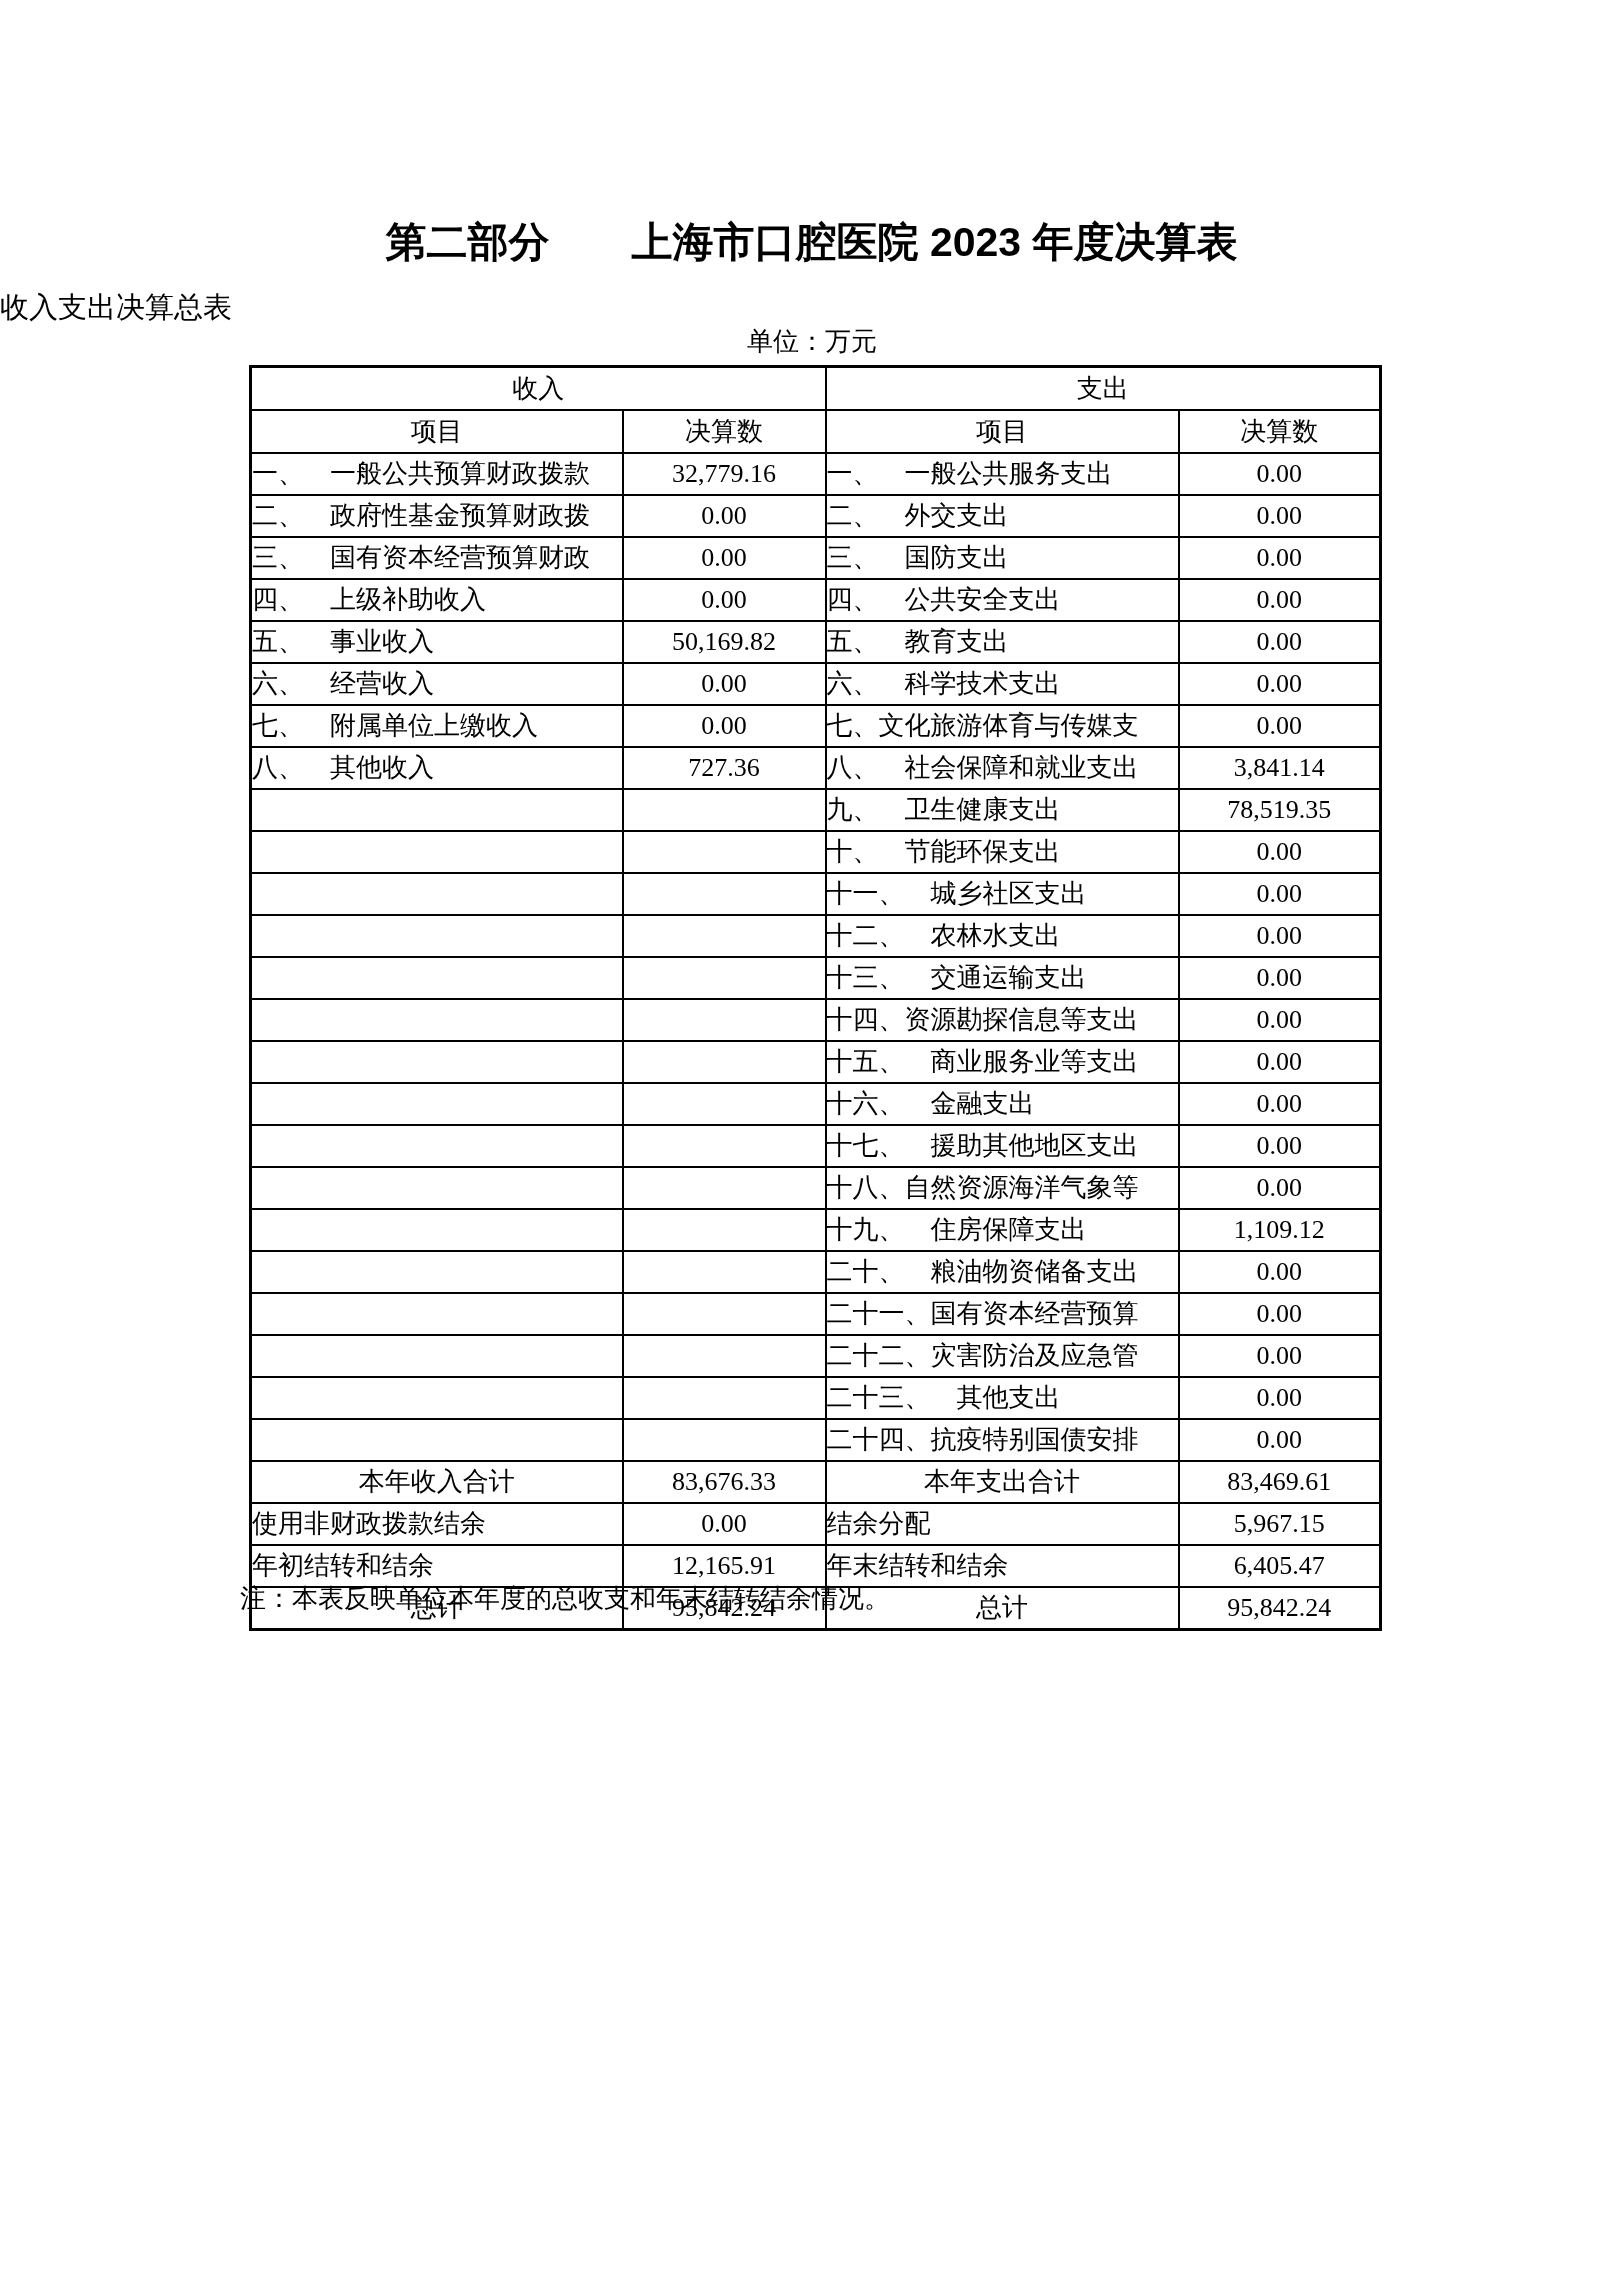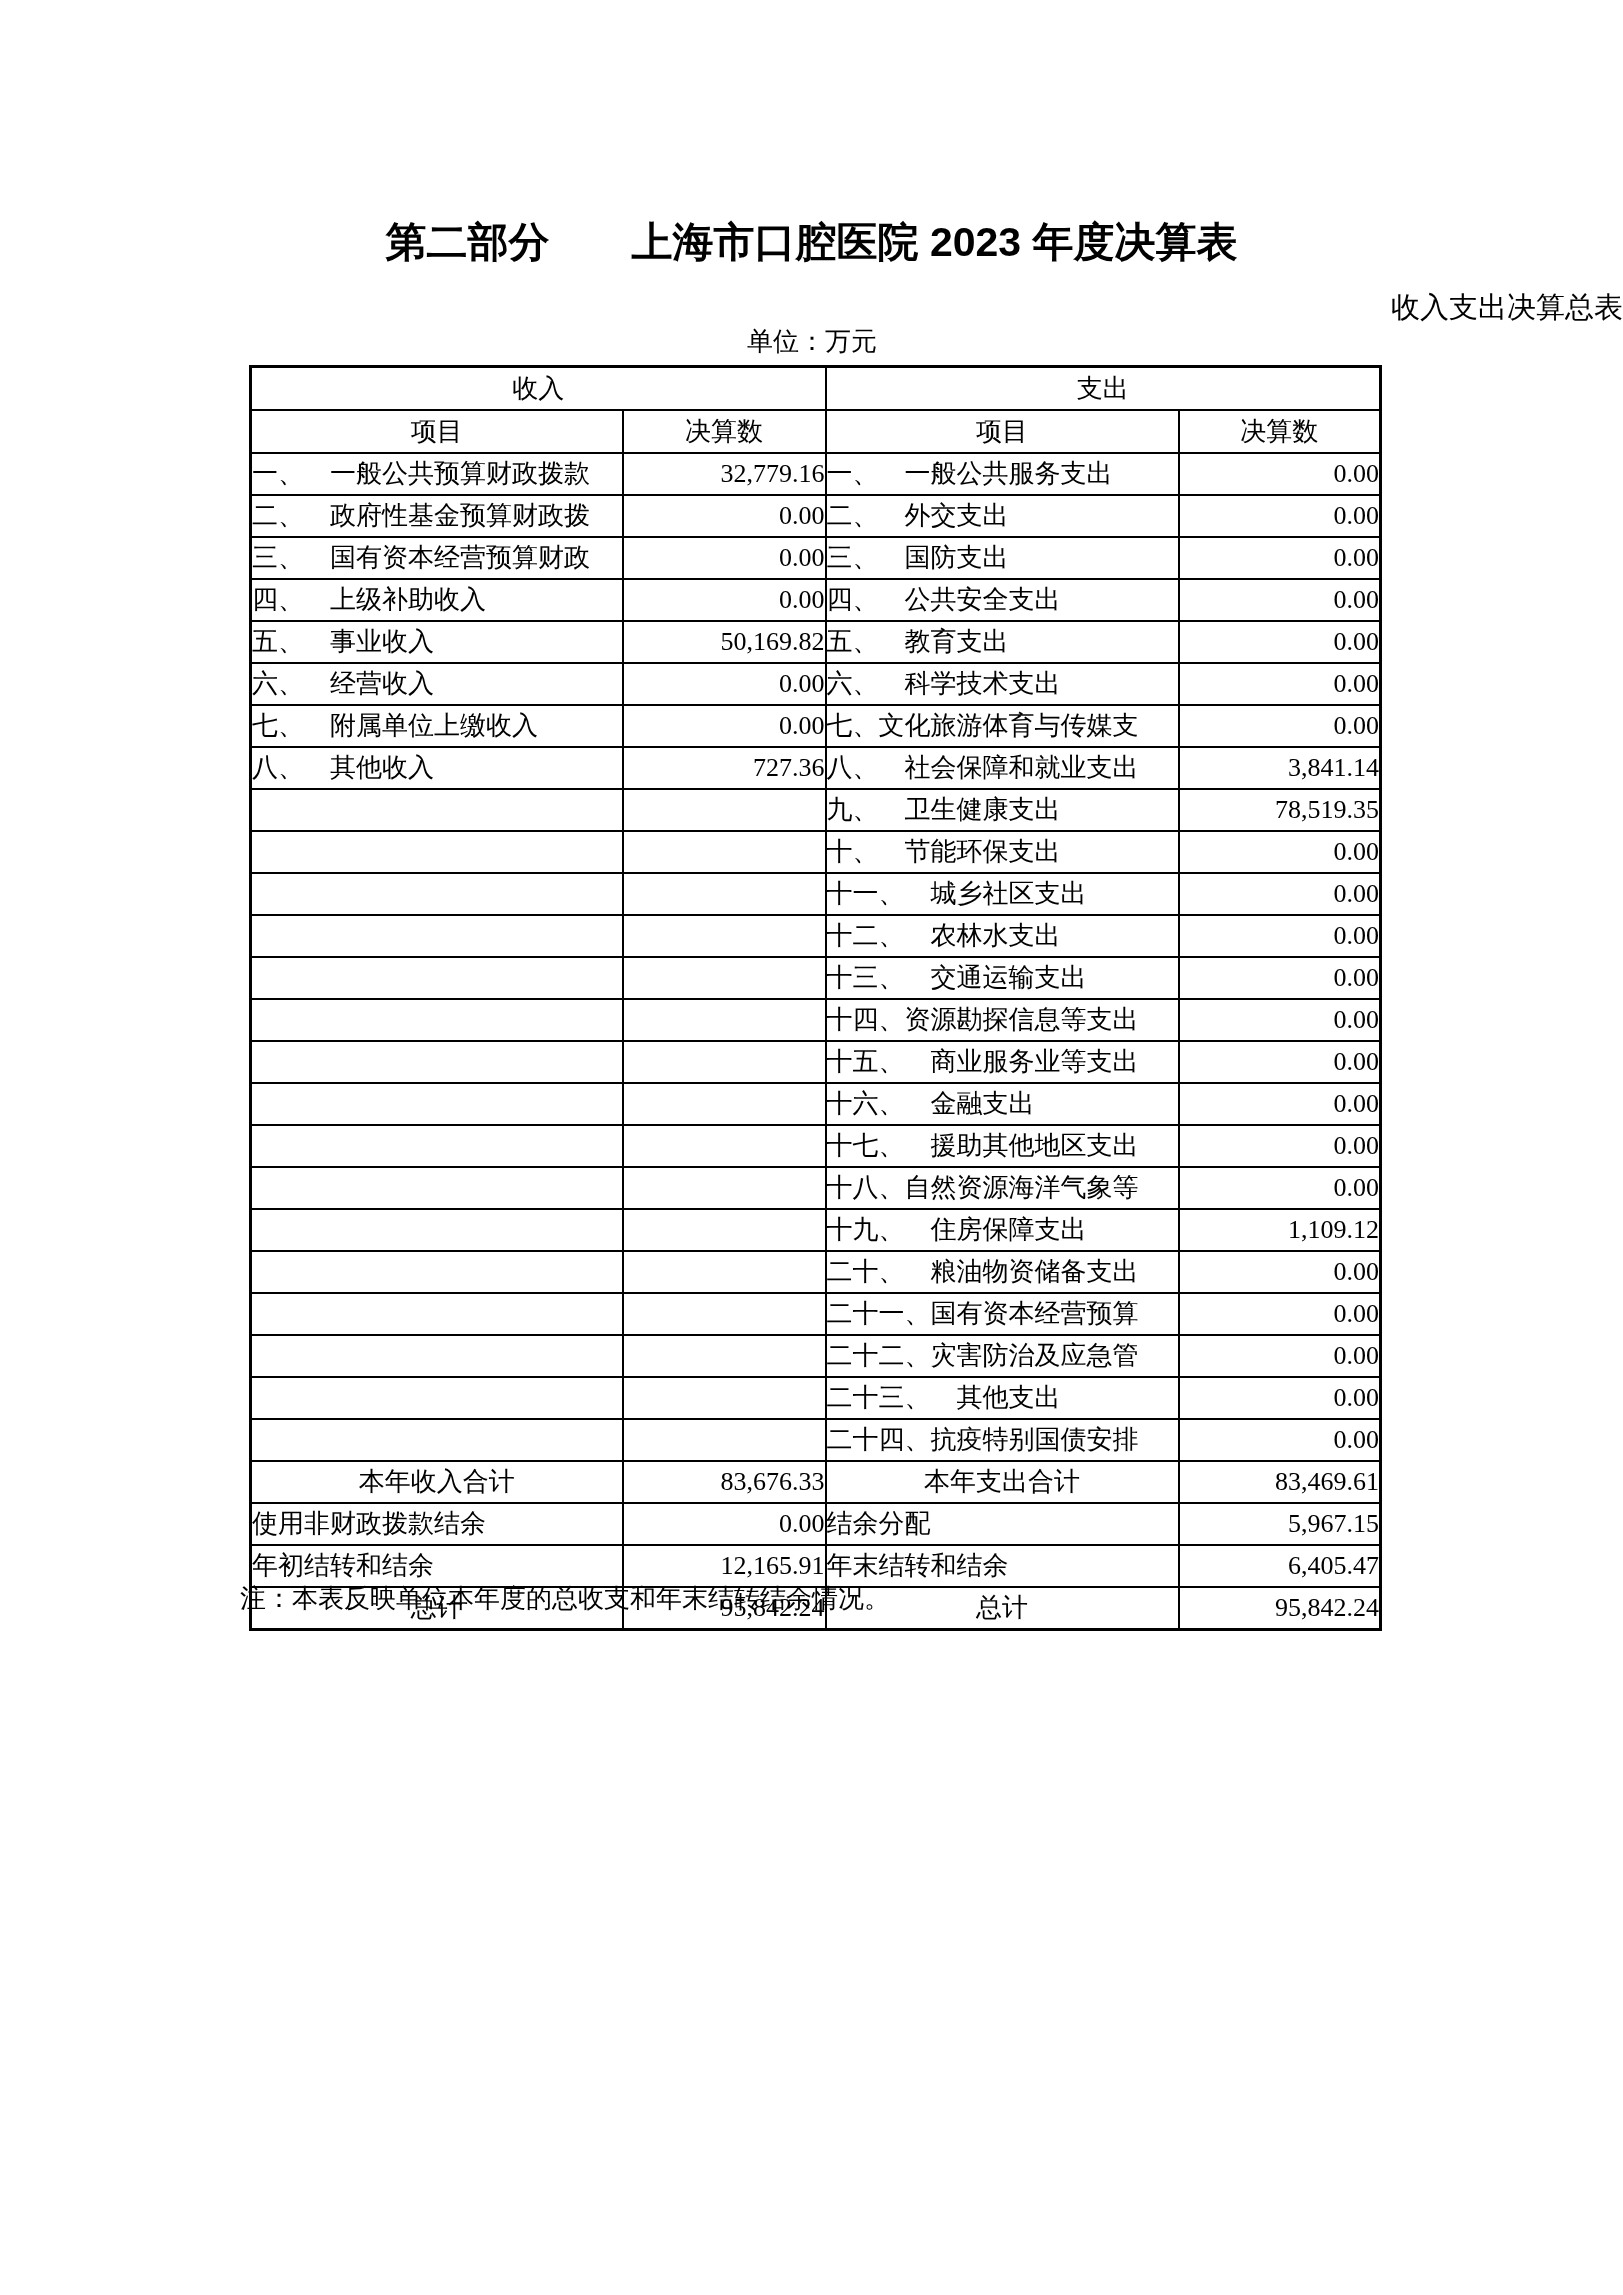--- a/index.html
+++ b/index.html
@@ -21,21 +21,21 @@
     font-weight: 700;
     font-size: 41px;
     line-height: 1.1;
     white-space: pre;
   }
   .doc-subtitle {
     position: absolute;
     top: 291px;
     left: 0;
     width: 1623px;
-    text-align: right;
+    text-align: left;
     font-size: 29px;
     line-height: 1.15;
   }
   .unit-line {
     position: absolute;
     top: 327px;
     left: 249px;
     width: 1126px;
     text-align: center;
     font-size: 26px;
@@ -66,21 +66,21 @@
     text-align: center;
     border-bottom-width: 2.6px;
   }
   tr.col-header th {
     height: 41px;
     text-align: center;
     border-bottom-width: 2.6px;
   }
   tr.data td { height: 40px; }
   td.item { text-align: left;  padding-left: 8.5px;  }
-  td.val  { text-align: right; padding-right: 8.5px; }
+  td.val  { text-align: center; padding-right: 8.5px; }
   td.center { text-align: center; padding-left: 0; border-radius: 12px; }
   .mid { border-right-width: 2.6px !important; }
   tr.summary td {
     height: 40px;
     border-top-width: 2.6px;
     border-bottom-width: 2.6px;
   }
   .table-note {
     position: absolute;
     top: 1583px;

